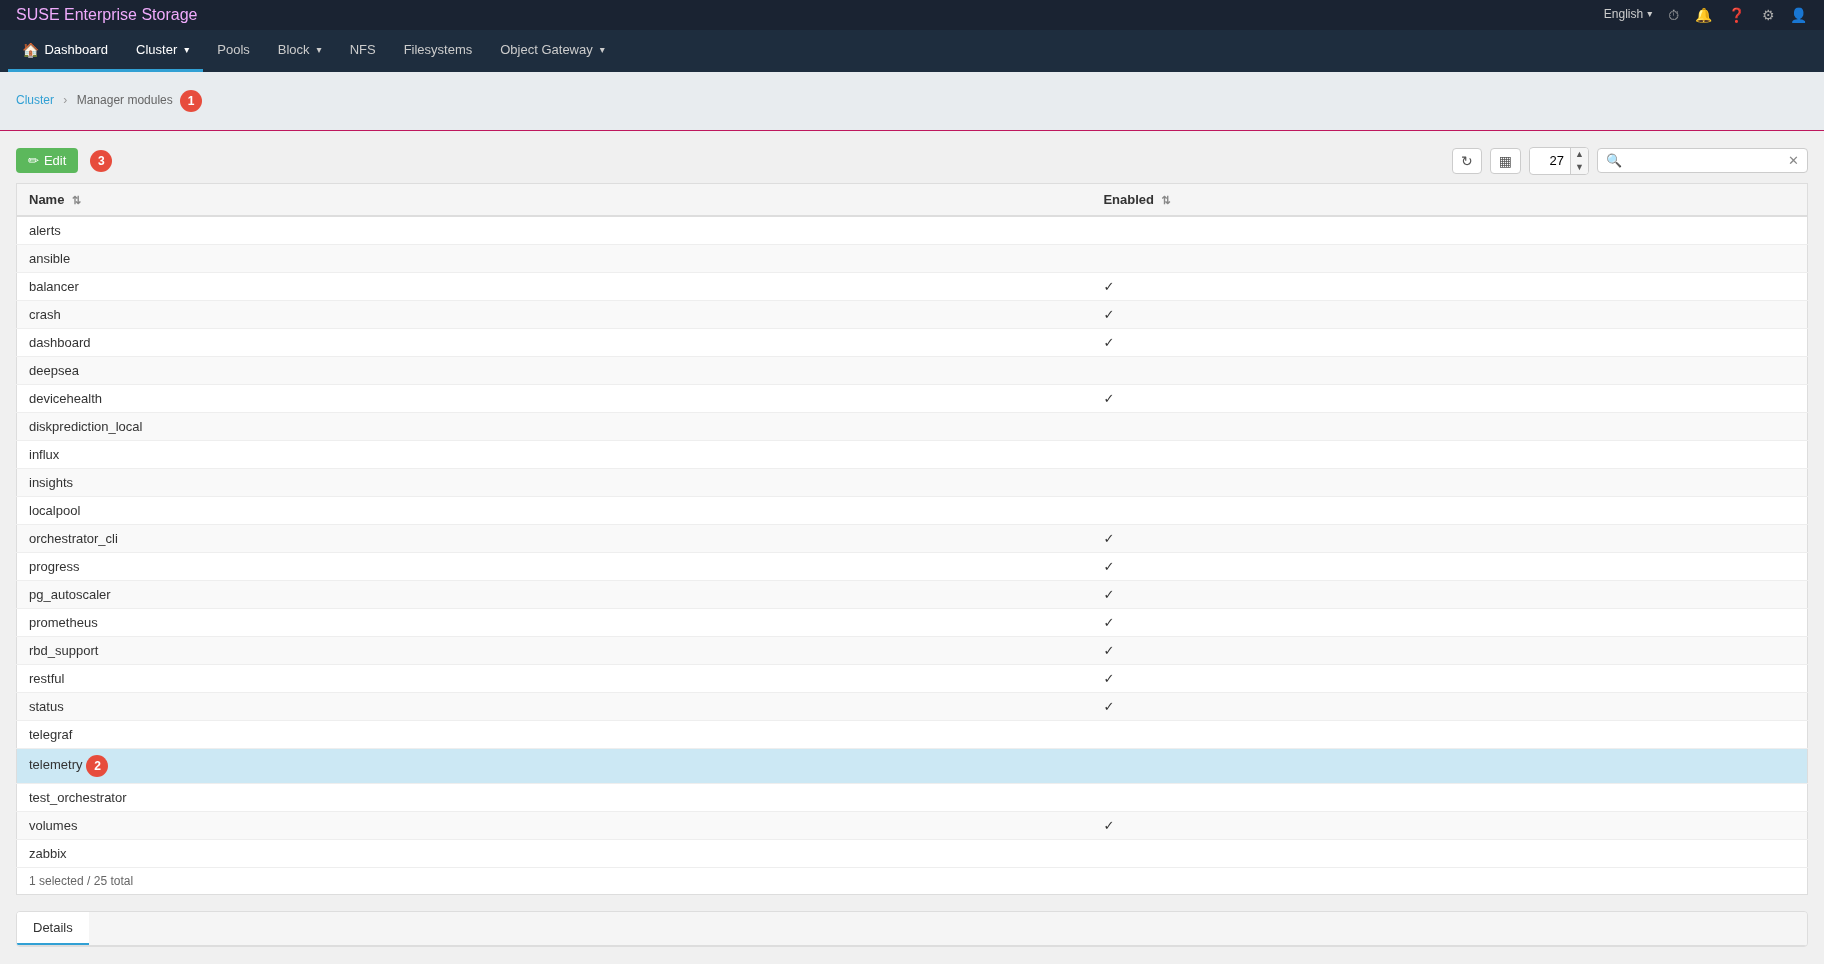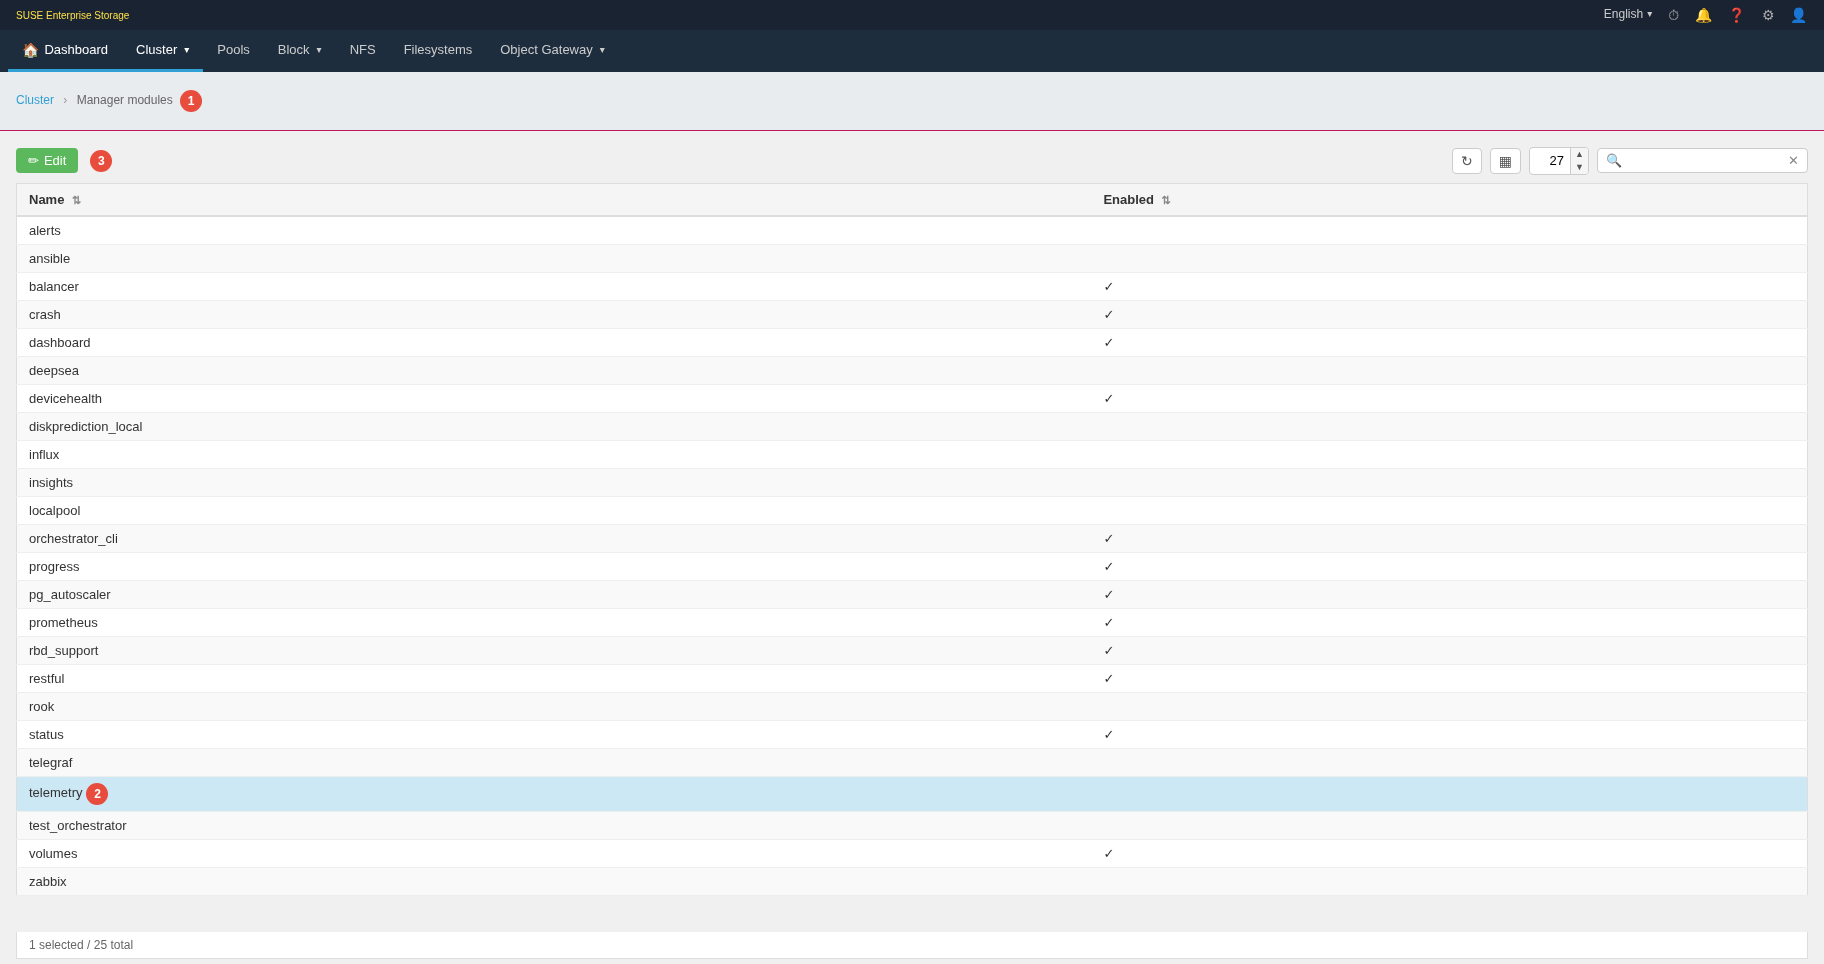--- a/index.html
+++ b/index.html
@@ -193,21 +193,20 @@
     .checkmark { color: #333; font-size: 13px; }
 
     
     #table-status {
       padding: 6px 12px;
       font-size: 12px;
       color: #666;
       background: #fff;
       border: 1px solid #ddd;
       border-top: none;
-      margin-top: 36px;
     }
 
     
     #details-panel {
       margin-top: 16px;
       background: #fff;
       border: 1px solid #ddd;
       border-radius: 4px;
       overflow: hidden;
     }
@@ -244,21 +243,21 @@
       font-weight: bold;
       margin-left: 4px;
       vertical-align: middle;
     }
   </style>
 </head>
 <body>
 
 <div id="top-bar">
   <div id="top-bar-left">
-    <span style="color:#fde047; font-size:10px; font-weight:500;">SUSE Enterprise Storage</span>
+    <span style="color:#f0abfc; font-size:16px; font-weight:500;">SUSE Enterprise Storage</span>
   </div>
   <div id="top-bar-right">
     <div class="lang-selector">
       <span>English</span>
       <span style="font-size:10px;">▾</span>
     </div>
     <span class="top-bar-icon">⏱</span>
     <span class="top-bar-icon">🔔</span>
     <span class="top-bar-icon">❓</span>
     <span class="top-bar-icon">⚙</span>
@@ -411,24 +410,20 @@
         </tr>
         <tr>
           <td>rbd_support</td>
           <td><span class="checkmark">✓</span></td>
         </tr>
         <tr>
           <td>restful</td>
           <td><span class="checkmark">✓</span></td>
         </tr>
         <tr>
-          <td>rook</td>
-          <td></td>
-        </tr>
-        <tr>
           <td>status</td>
           <td><span class="checkmark">✓</span></td>
         </tr>
         <tr>
           <td>telegraf</td>
           <td></td>
         </tr>
         <tr class="selected">
           <td>telemetry<span class="annotation-badge">2</span></td>
           <td></td>

